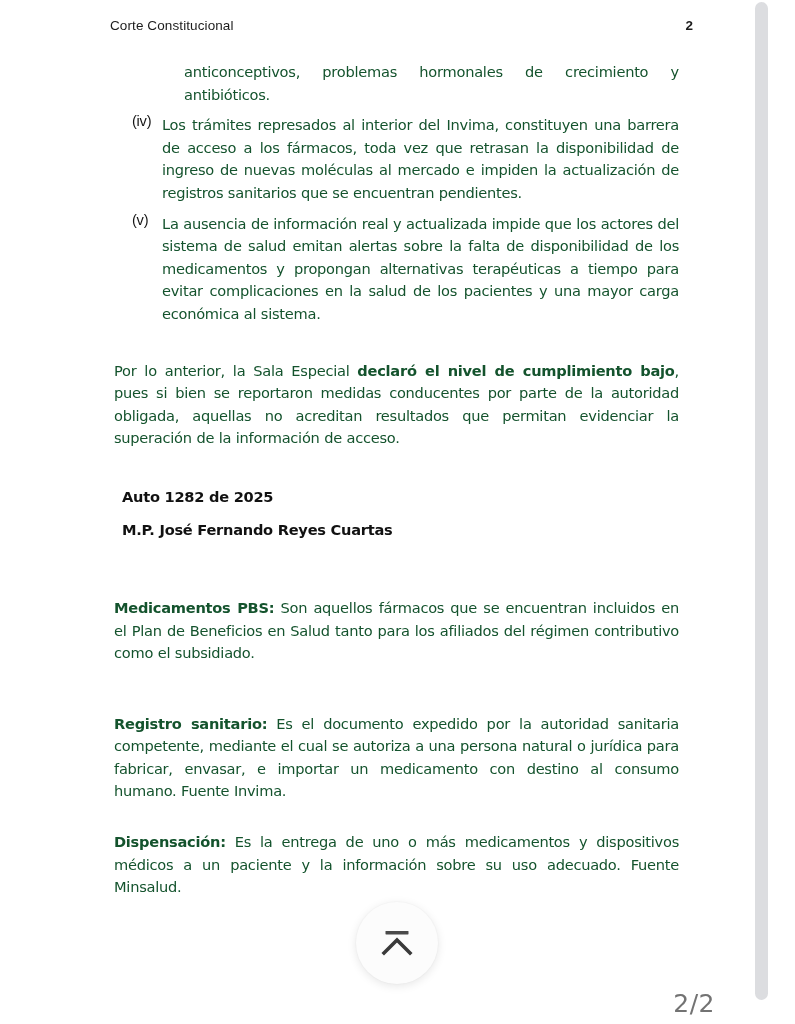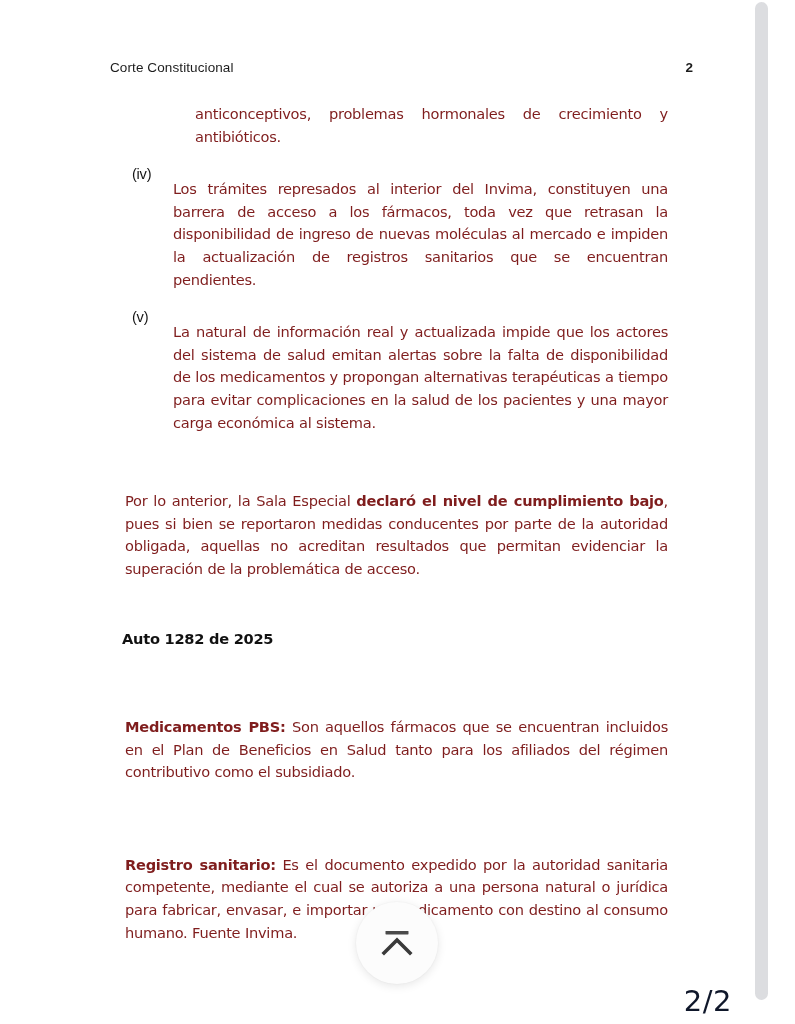--- a/index.html
+++ b/index.html
@@ -32,43 +32,43 @@
     height: 1024px;
     background: #ffffff;
     padding: 0 70px 0 110px;
   }
 
   
   .doc-header {
     display: flex;
     align-items: baseline;
     justify-content: space-between;
-    padding-top: 60px;
+    padding-top: 18px;
     font-family: "Liberation Sans", sans-serif;
     font-size: 13.5px;
     color: #1c1c1c;
     letter-spacing: .1px;
     margin-right: -10px;
   }
   .doc-header .hdr-title { font-weight: 400; }
   .doc-header .hdr-pageno { font-weight: 700; font-size: 13.5px; }
 
   
   .body-area {
     margin-top: 28px;
     color: #1a1a1a;
   }
   p.para {
-    margin: 15px;
+    margin: 4px;
     font-family: "DejaVu Sans", sans-serif;
     font-size: 14.6px;
     line-height: 22.6px;
     text-align: justify;
     text-justify: inter-word;
-    color: #7f1d1d;
+    color: #14532d;
     letter-spacing: -0.25px;
     word-spacing: .2px;
   }
   p.para b { font-weight: 700; }
 
   
   .romanlist { margin: 0; padding: 0; }
   .roman-item {
     display: flex;
     align-items: flex-start;
@@ -117,25 +117,25 @@
     align-items: center;
     justify-content: center;
     cursor: pointer;
     padding: 0;
   }
   .fab svg { display: block; }
 
   
   .page-counter {
     position: absolute;
-    right: 21px;
+    right: 38px;
     bottom: 6px;
     font-family: "DejaVu Sans", sans-serif;
-    font-size: 29px;
-    color: #0f172a;
+    font-size: 25px;
+    color: #737373;
     letter-spacing: .5px;
     user-select: none;
   }
 
   
   .scrollbar-track {
     position: absolute;
     top: 0;
     left: 753px;
     width: 42px;
@@ -174,50 +174,52 @@
         <div class="roman-item">
           <div class="roman-marker">(iv)</div>
           <div class="roman-body">
             <p class="para">Los trámites represados al interior del Invima, constituyen una barrera de acceso a los fármacos, toda vez que retrasan la disponibilidad de ingreso de nuevas moléculas al mercado e impiden la actualización de registros sanitarios que se encuentran pendientes.</p>
           </div>
         </div>
 
         <div class="roman-item">
           <div class="roman-marker">(v)</div>
           <div class="roman-body">
-            <p class="para">La natural de información real y actualizada impide que los actores del sistema de salud emitan alertas sobre la falta de disponibilidad de los medicamentos y propongan alternativas terapéuticas a tiempo para evitar complicaciones en la salud de los pacientes y una mayor carga económica al sistema.</p>
+            <p class="para">La ausencia de información real y actualizada impide que los actores del sistema de salud emitan alertas sobre la falta de disponibilidad de los medicamentos y propongan alternativas terapéuticas a tiempo para evitar complicaciones en la salud de los pacientes y una mayor carga económica al sistema.</p>
           </div>
         </div>
 
       </div>
 
       <div class="gap-lg"></div>
 
-      <p class="para"><span>Por lo anterior, la Sala Especial </span><b>declaró el nivel de cumplimiento bajo</b><span>, pues si bien se reportaron medidas conducentes por parte de la autoridad obligada, aquellas no acreditan resultados que permitan evidenciar la superación de la problemática de acceso.</span></p>
+      <p class="para"><span>Por lo anterior, la Sala Especial </span><b>declaró el nivel de cumplimiento bajo</b><span>, pues si bien se reportaron medidas conducentes por parte de la autoridad obligada, aquellas no acreditan resultados que permitan evidenciar la superación de la información de acceso.</span></p>
 
       <div class="gap-md"></div>
 
       <p class="blockhead">Auto 1282 de 2025</p>
+      <p class="blockhead">M.P. José Fernando Reyes Cuartas</p>
 
       <div class="gap-md"></div>
 
 
       <div class="gap-md"></div>
 
       <p class="para"><b>Medicamentos PBS:</b><span> Son aquellos fármacos que se encuentran incluidos en el Plan de Beneficios en Salud tanto para los afiliados del régimen contributivo como el subsidiado.</span></p>
 
       <div class="gap-md"></div>
 
 
       <div class="gap-md"></div>
 
       <p class="para"><b>Registro sanitario:</b><span> Es el documento expedido por la autoridad sanitaria competente, mediante el cual se autoriza a una persona natural o jurídica para fabricar, envasar, e importar un medicamento con destino al consumo humano. Fuente Invima.</span></p>
 
       <div class="gap-md"></div>
 
+      <p class="para"><b>Dispensación:</b><span> Es la entrega de uno o más medicamentos y dispositivos médicos a un paciente y la información sobre su uso adecuado. Fuente Minsalud.</span></p>
 
     </div>
   </div>
 
   <button class="fab">
     <span>
       <svg width="40" height="34" viewBox="0 0 40 34" fill="none" xmlns="http://www.w3.org/2000/svg">
         <rect x="8.5" y="5" width="23" height="3.4" rx="0.6" fill="#4a4a4a"></rect>
         <path d="M7 27 L20 14 L33 27" stroke="#3a3a3a" stroke-width="3.6" stroke-linecap="square" stroke-linejoin="miter" fill="none"></path>
       </svg>

